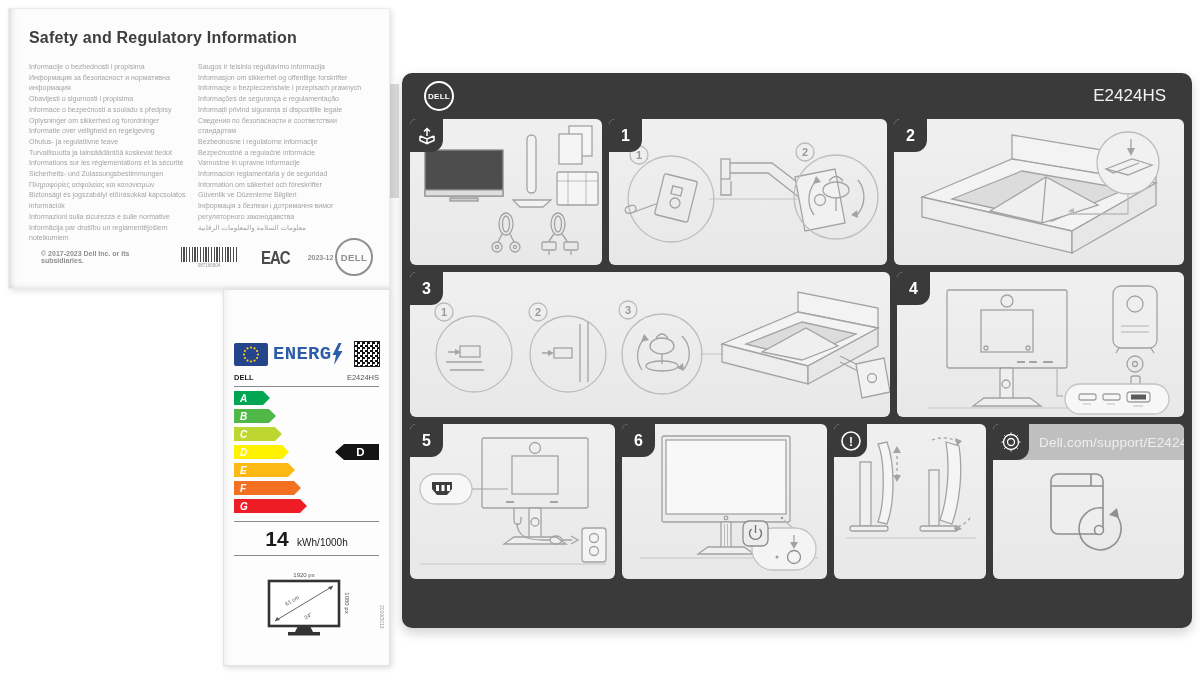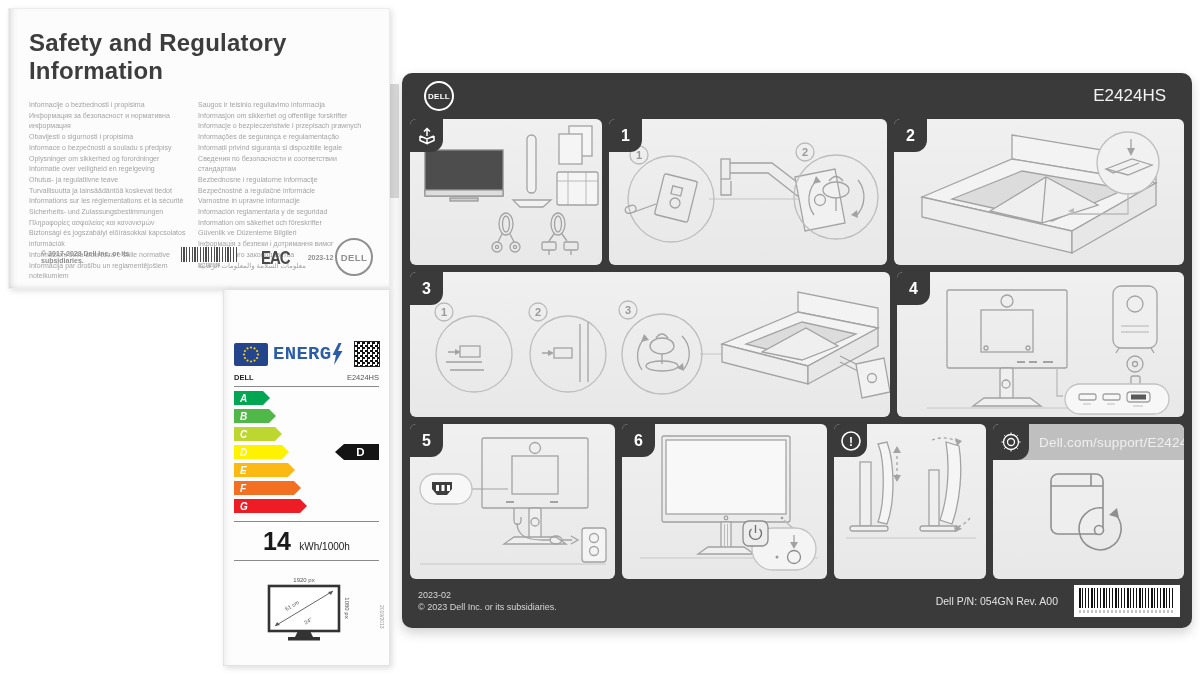--- a/index.html
+++ b/index.html
@@ -4,21 +4,21 @@
 <style>
   html,body{margin:0;padding:0;width:1200px;height:680px;background:#ffffff;
     font-family:"Liberation Sans",sans-serif;overflow:hidden;position:relative;}
   *{box-sizing:border-box;}
 
   
   .sheet-stack{position:absolute;left:384px;top:84px;width:15px;height:114px;background:#dcdcdc;}
   .sheet{position:absolute;left:8px;top:8px;width:382px;height:281px;background:#fcfcfc;
     border:1px solid #ececec;
     box-shadow:2px 2px 6px rgba(0,0,0,.12), inset 7px 0 9px -7px rgba(0,0,0,.22), inset 0 -5px 7px -6px rgba(0,0,0,.14);}
-  .sheet-title{margin:20px 20px 0;font-size:24px;font-weight:bold;color:#3d3d3d;letter-spacing:.2px;}
+  .sheet-title{margin:20px 20px 0;font-size:16px;font-weight:bold;color:#3d3d3d;letter-spacing:.2px;}
   .sheet-cols{display:flex;gap:6px;margin:15px 20px 0;}
   .sheet-col{font-size:7px;line-height:10.7px;color:#a4a4a4;white-space:pre-line;}
   .sheet-col.l{width:168px;}
   .sheet-col.r{width:176px;}
   .sheet-footer{position:absolute;left:32px;right:16px;bottom:8px;height:46px;display:flex;align-items:center;}
   .sheet-copy{font-size:7px;font-weight:bold;color:#8f8f8f;width:128px;}
   .bc1wrap{text-align:center;margin-left:12px;}
   .bc1{width:56px;height:15px;background:repeating-linear-gradient(90deg,#4c4c4c 0 1px,#fff 1px 2px,#4c4c4c 2px 4px,#fff 4px 5px,#4c4c4c 5px 6px,#fff 6px 8px,#4c4c4c 8px 9px,#fff 9px 11px);}
   .bc1num{font-size:4.5px;color:#9a9a9a;margin-top:1px;}
   .eac{margin-left:24px;font-size:15px;font-weight:900;color:#4a4a4a;letter-spacing:-1px;transform:scaleY(1.25);}
@@ -39,21 +39,21 @@
   .energy-model{margin-left:auto;color:#555;}
   .ehr{border:none;border-top:1px solid #8a8a8a;margin:4px 0;}
   .scale{position:relative;margin-top:4px;height:126px;}
   .bar{height:14px;margin-bottom:4px;display:flex;align-items:center;padding-left:6px;
     color:#fff;font-weight:bold;font-style:italic;font-size:10px;
     clip-path:polygon(0 0,calc(100% - 7px) 0,100% 50%,calc(100% - 7px) 100%,0 100%);}
   .d-ind{position:absolute;right:0;width:44px;height:16px;background:#141414;color:#fff;
     display:flex;align-items:center;justify-content:center;font-weight:bold;font-size:11.5px;
     clip-path:polygon(0 50%,9px 0,100% 0,100% 100%,9px 100%);padding-left:7px;}
   .consumption{text-align:center;margin:5px 0 4px;color:#1a1a1a;}
-  .cons-val{font-size:25px;font-weight:bold;}
+  .cons-val{font-size:21px;font-weight:bold;}
   .cons-unit{font-size:10px;margin-left:4px;}
   .monwrap{text-align:center;margin-top:12px;}
   .reg-vert{position:absolute;right:4px;bottom:36px;font-size:5px;color:#999;writing-mode:vertical-rl;}
 
   
   .poster{position:absolute;left:402px;top:73px;width:790px;height:555px;background:#3a3a3a;
     border-radius:10px;box-shadow:0 5px 12px rgba(0,0,0,.18);}
   .poster-header{height:46px;display:flex;align-items:center;padding:0 26px 0 22px;}
   .dell-logo{width:30px;height:30px;border:2px solid #fff;border-radius:50%;color:#fff;
     display:flex;align-items:center;justify-content:center;font-size:8px;font-weight:bold;letter-spacing:.3px;}
@@ -460,24 +460,13 @@
           <line x1="58" y1="26" x2="110" y2="26"></line>
           <line x1="98" y1="14" x2="98" y2="26"></line>
           <circle cx="106" cy="70" r="4.5" fill="#eeeeee"></circle>
           <path d="M122,54 a21,21 0 1 1 -12,-6"></path>
           <path d="M124,48 l2,10 -10,-3 z" fill="#8f8f8f" stroke="none"></path>
         </svg>
       </div>
     </div>
   </div>
 
-  <div class="poster-footer">
-    <div class="f-left">
-      <div>2023-02</div>
-      <div>© 2023 Dell Inc. or its subsidiaries.</div>
-    </div>
-    <div class="f-pn">Dell P/N: 054GN Rev. A00</div>
-    <div class="bc2">
-      <div class="bars"></div>
-      <div class="num"></div>
-    </div>
-  </div>
 </div>
 
 </body></html>

